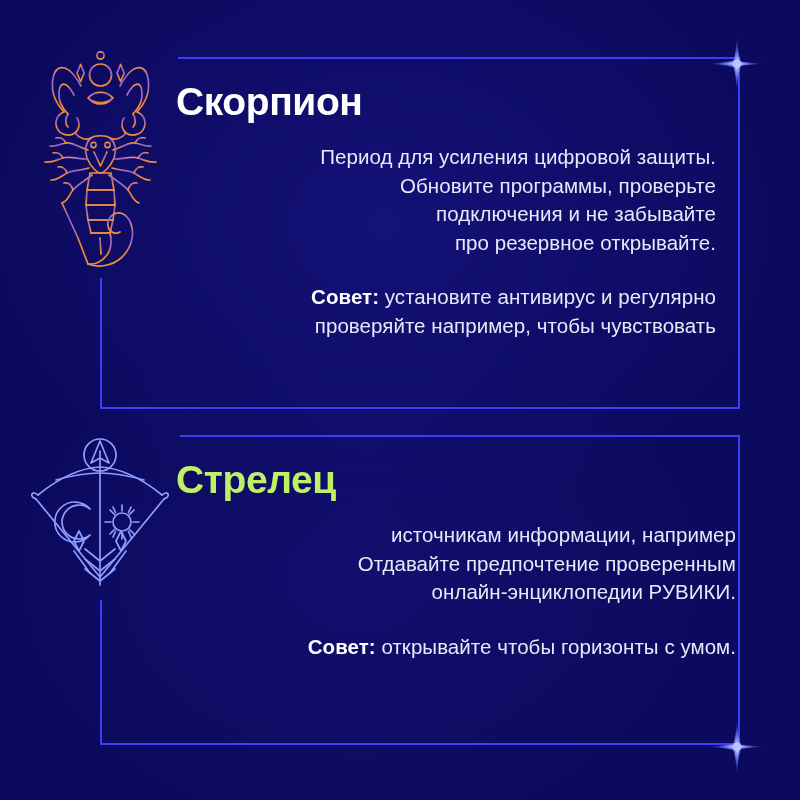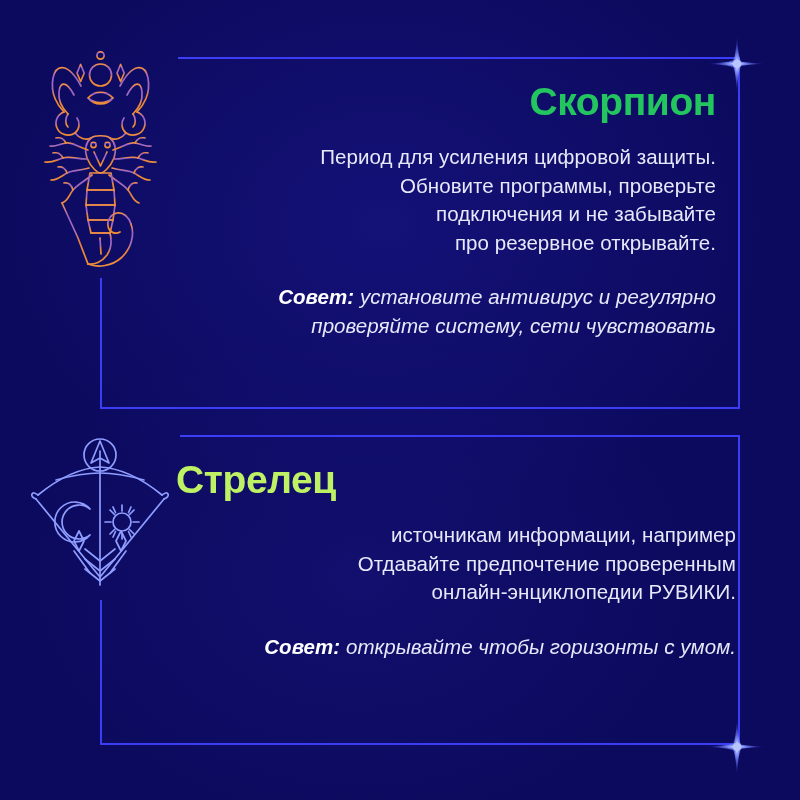--- a/index.html
+++ b/index.html
@@ -110,31 +110,31 @@
 
   .content { position: absolute; }
 
   .zodiac-title {
     font-size: 39px;
     font-weight: 700;
     letter-spacing: -0.4px;
     line-height: 1;
     margin-bottom: 22px;
   }
-  .title-scorpio { color: #22c55e; text-align: right; }
+  .title-scorpio { color: #ffffff; }
   .title-sagittarius { color: #bef264; }
 
   .para {
     font-size: 20.5px;
     line-height: 28.5px;
     color: #e7e9fb;
     font-weight: 400;
     letter-spacing: 0.05px;
   }
-  .para.tip { margin-top: 26px; font-style: italic; }
+  .para.tip { margin-top: 26px; }
   .tip-label {
     font-weight: 700;
     color: #ffffff;
   }
   .para .line { display: block; white-space: pre; text-align: right; }
 </style>
 </head>
 <body>
 
 <div class="bg-glow"></div>
@@ -264,21 +264,21 @@
 
       <div class="para">
         <span class="line">Период для усиления цифровой защиты.</span>
         <span class="line">Обновите программы, проверьте</span>
         <span class="line">подключения и не забывайте</span>
         <span class="line">про резервное открывайте.</span>
       </div>
 
       <div class="para tip">
         <span class="line"><b class="tip-label">Совет:</b><span> установите антивирус и регулярно</span></span>
-        <span class="line">проверяйте систему, сети чувствовать</span>
+        <span class="line">проверяйте например, чтобы чувствовать</span>
       </div>
     </div>
   </div>
 
   <div class="block">
 
     <div class="icon-wrap" style="left:30px; top:437px;">
       <svg width="140" height="155" viewBox="0 0 140 155">
         <g fill="none" stroke="#8e9dff" stroke-width="1.7" stroke-linecap="round" stroke-linejoin="round">
 

